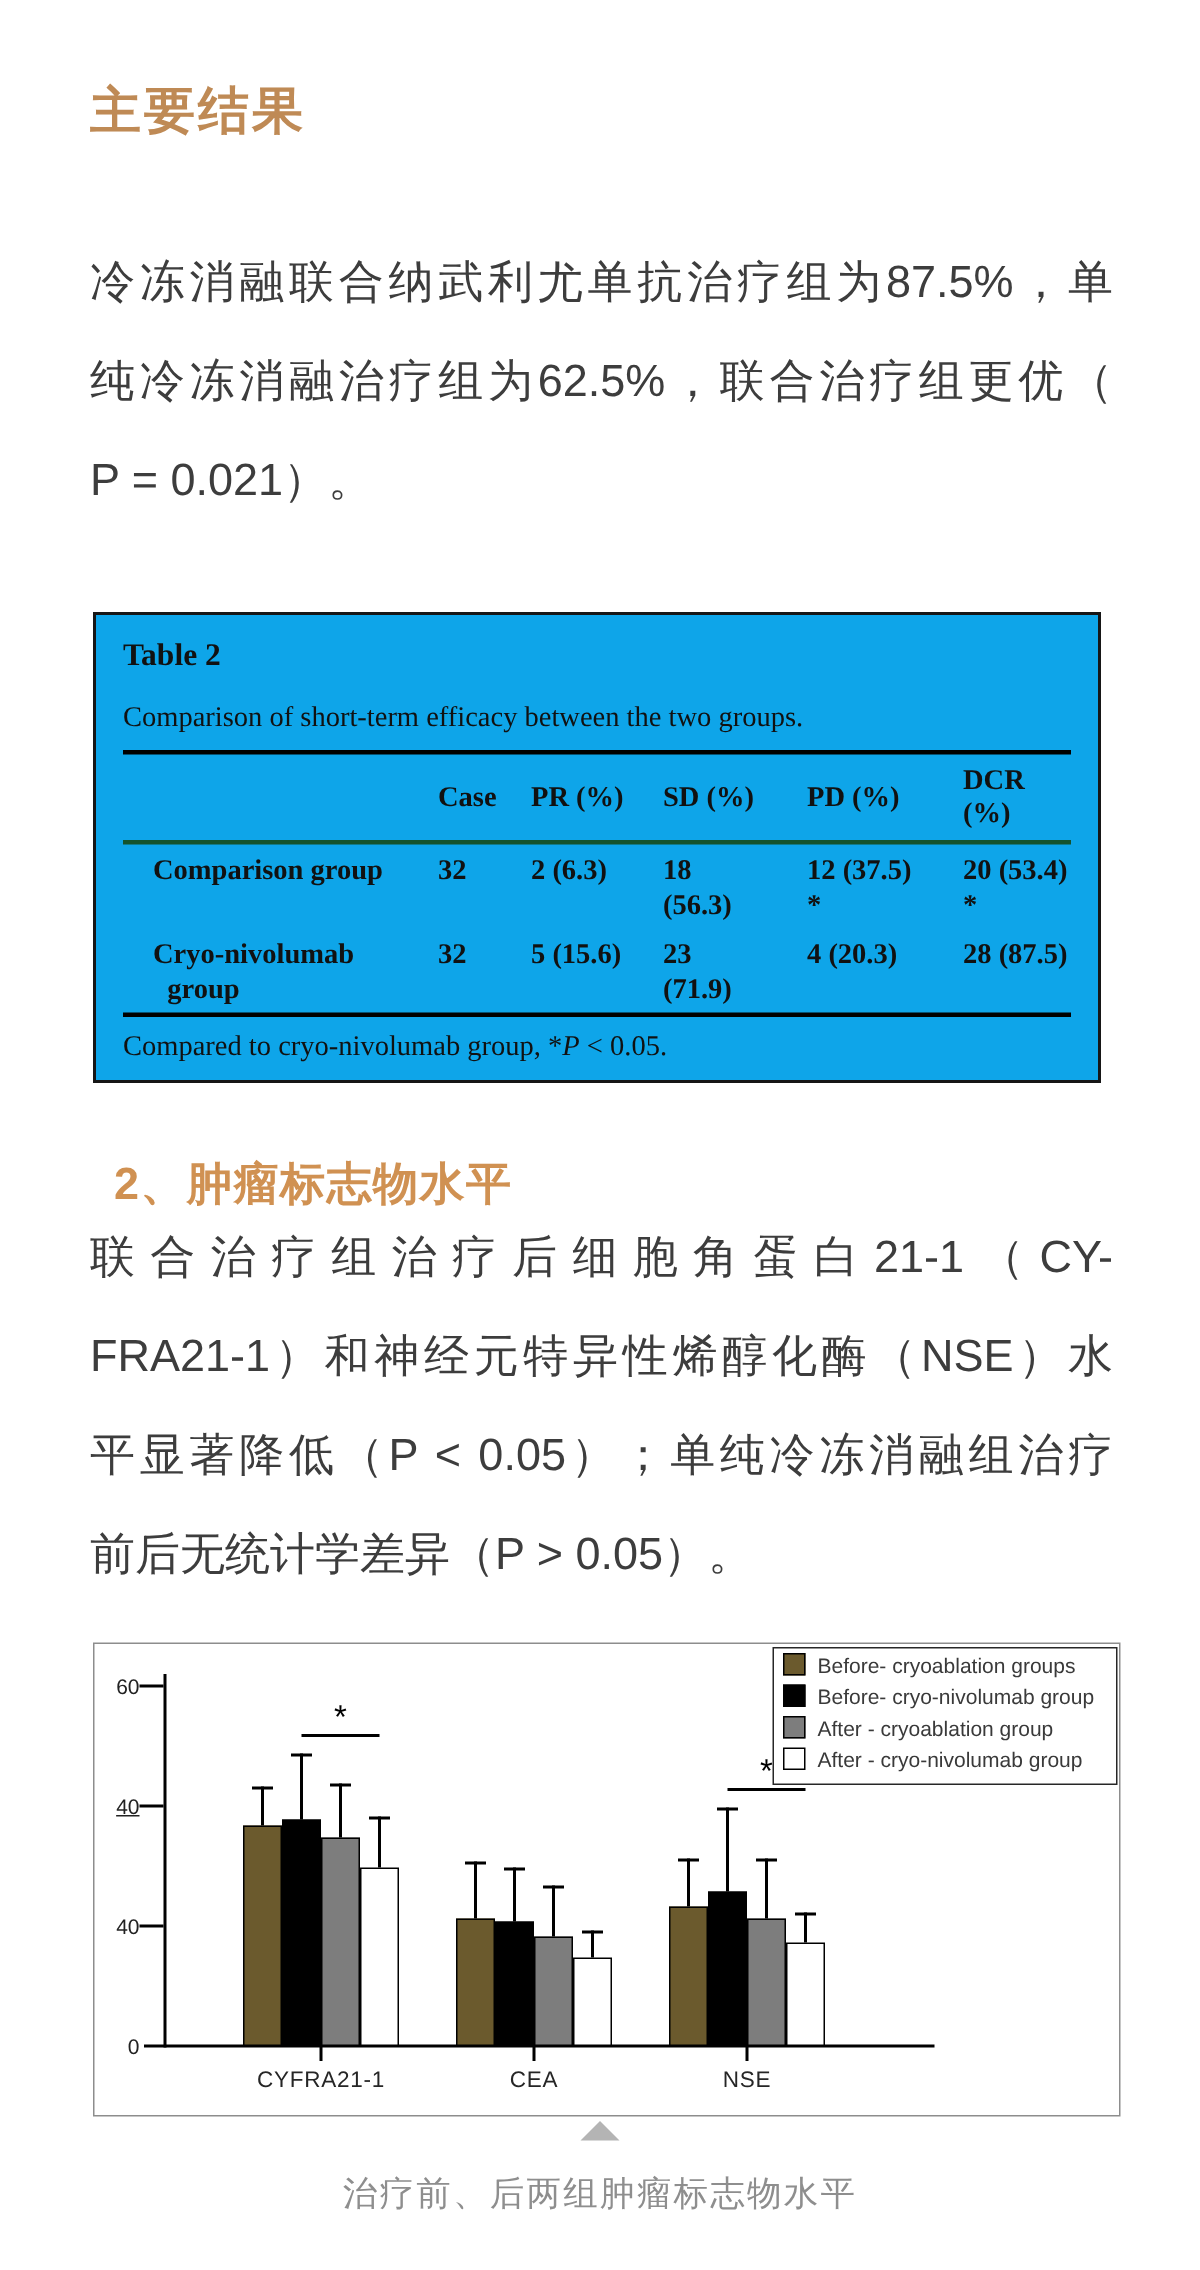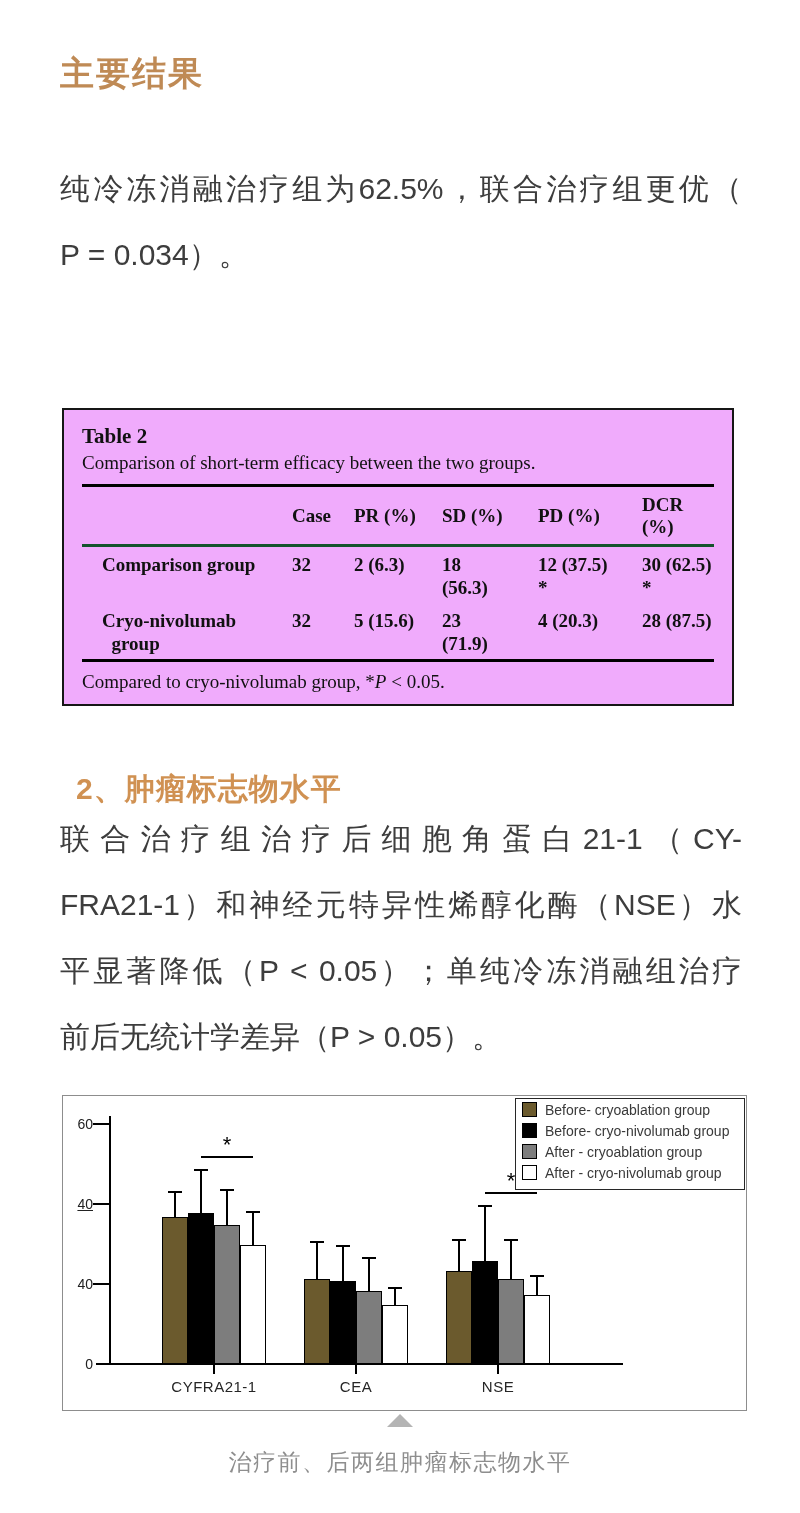--- a/index.html
+++ b/index.html
@@ -16,23 +16,23 @@
 
   
   .para{left:60px;width:682px;color:var(--body-color);font-size:30px;}
   .para1{top:156px;}
   .para2{top:806px;}
   .pline{height:66px;line-height:66px;text-align:justify;text-align-last:justify;white-space:nowrap;}
   .pline.last{text-align-last:left;}
 
   
   .tablebox{left:62px;top:408px;width:672px;box-sizing:border-box;border:2px solid #161616;
-            background:#f0abfc;padding:14px 18px 10px 18px;font-family:"Liberation Serif",serif;color:#111;}
+            background:#0ea5e9;padding:14px 18px 10px 18px;font-family:"Liberation Serif",serif;color:#111;}
   .t-label{font-size:21px;font-weight:700;line-height:24px;}
-  .t-caption{font-size:19px;line-height:26px;margin-top:2px;}
+  .t-caption{font-size:19px;line-height:26px;margin-top:18px;}
   table.jt{width:100%;border-collapse:collapse;margin-top:8px;
            border-top:3px solid #000;border-bottom:3px solid #000;}
   table.jt th{font-size:19px;font-weight:600;text-align:left;padding:7px 0 6px 0;
               border-bottom:3px solid #14532d;}
   table.jt td{font-size:19px;font-weight:600;vertical-align:top;padding:6px 0 4px 0;
               line-height:23px;white-space:pre-wrap;}
   td.rowname,th.c-name{padding-left:20px !important;}
   td.rowname{font-weight:700;}
   .col-name{width:190px;} .col-case{width:62px;} .col-pr{width:88px;}
   .col-sd{width:96px;} .col-pd{width:104px;}
@@ -62,22 +62,23 @@
 </style>
 </head>
 <body style="--title-color: #bf8a55; --accent-color: #d09152; --body-color: #3d3d3d; --caption-color: #8e8e8e;">
 
 <div class="page">
 
   <h1 class="abs main-title">主要结果</h1>
 
 
   <div class="abs para para1">
+    <div class="pline">冷冻消融联合纳武利尤单抗治疗组为87.5%，单</div>
     <div class="pline">纯冷冻消融治疗组为62.5%，联合治疗组更优（</div>
-    <div class="pline last">P = 0.034）。</div>
+    <div class="pline last">P = 0.021）。</div>
   </div>
 
   <div class="abs tablebox">
     <div class="t-label">Table 2</div>
     <div class="t-caption">Comparison of short-term efficacy between the two groups.</div>
     <table class="jt">
       <thead>
         <tr>
           <th class="col-name c-name"></th>
           <th class="col-case">Case</th>
@@ -89,21 +90,21 @@
       </thead>
       <tbody>
         <tr>
           <td class="rowname">Comparison group</td>
           <td>32</td>
           <td>2 (6.3)</td>
           <td>18
 (56.3)</td>
           <td>12 (37.5)
 *</td>
-          <td>30 (62.5)
+          <td>20 (53.4)
 *</td>
         </tr>
         <tr>
           <td class="rowname">Cryo-nivolumab
   group</td>
           <td>32</td>
           <td>5 (15.6)</td>
           <td>23
 (71.9)</td>
           <td>4 (20.3)</td>
@@ -175,21 +176,21 @@
       <div class="el axis-line" style="left: 467px; top: 179px; width: 14px; height: 2px; z-index: 3;"></div>
       <div class="el axis-line" style="left: 434px; top: 267px; width: 2px; height: 11px;"></div>
       <div class="el xlab" style="left: 375px; top: 282px; width: 120px;">NSE</div>
       <div class="el axis-line" style="left: 138px; top: 60px; width: 52px; height: 2px;"></div>
       <div class="el sig-star" style="left: 156px; top: 36px;">*</div>
       <div class="el axis-line" style="left: 422px; top: 96px; width: 52px; height: 2px;"></div>
       <div class="el sig-star" style="left: 440px; top: 72px;">*</div>
       <div class="el legend-box" style="left: 452px; top: 2px; width: 228px; height: 90px; z-index: 4;">
         <div class="legend-row">
           <span class="legend-swatch" style="background: rgb(107, 90, 45);"></span>
-          <span class="legend-label">Before- cryoablation group</span>
+          <span class="legend-label">Before- cryoablation groups</span>
         </div>
         <div class="legend-row">
           <span class="legend-swatch" style="background: rgb(0, 0, 0);"></span>
           <span class="legend-label">Before- cryo-nivolumab group</span>
         </div>
         <div class="legend-row">
           <span class="legend-swatch" style="background: rgb(125, 125, 125);"></span>
           <span class="legend-label">After - cryoablation group</span>
         </div>
         <div class="legend-row">

